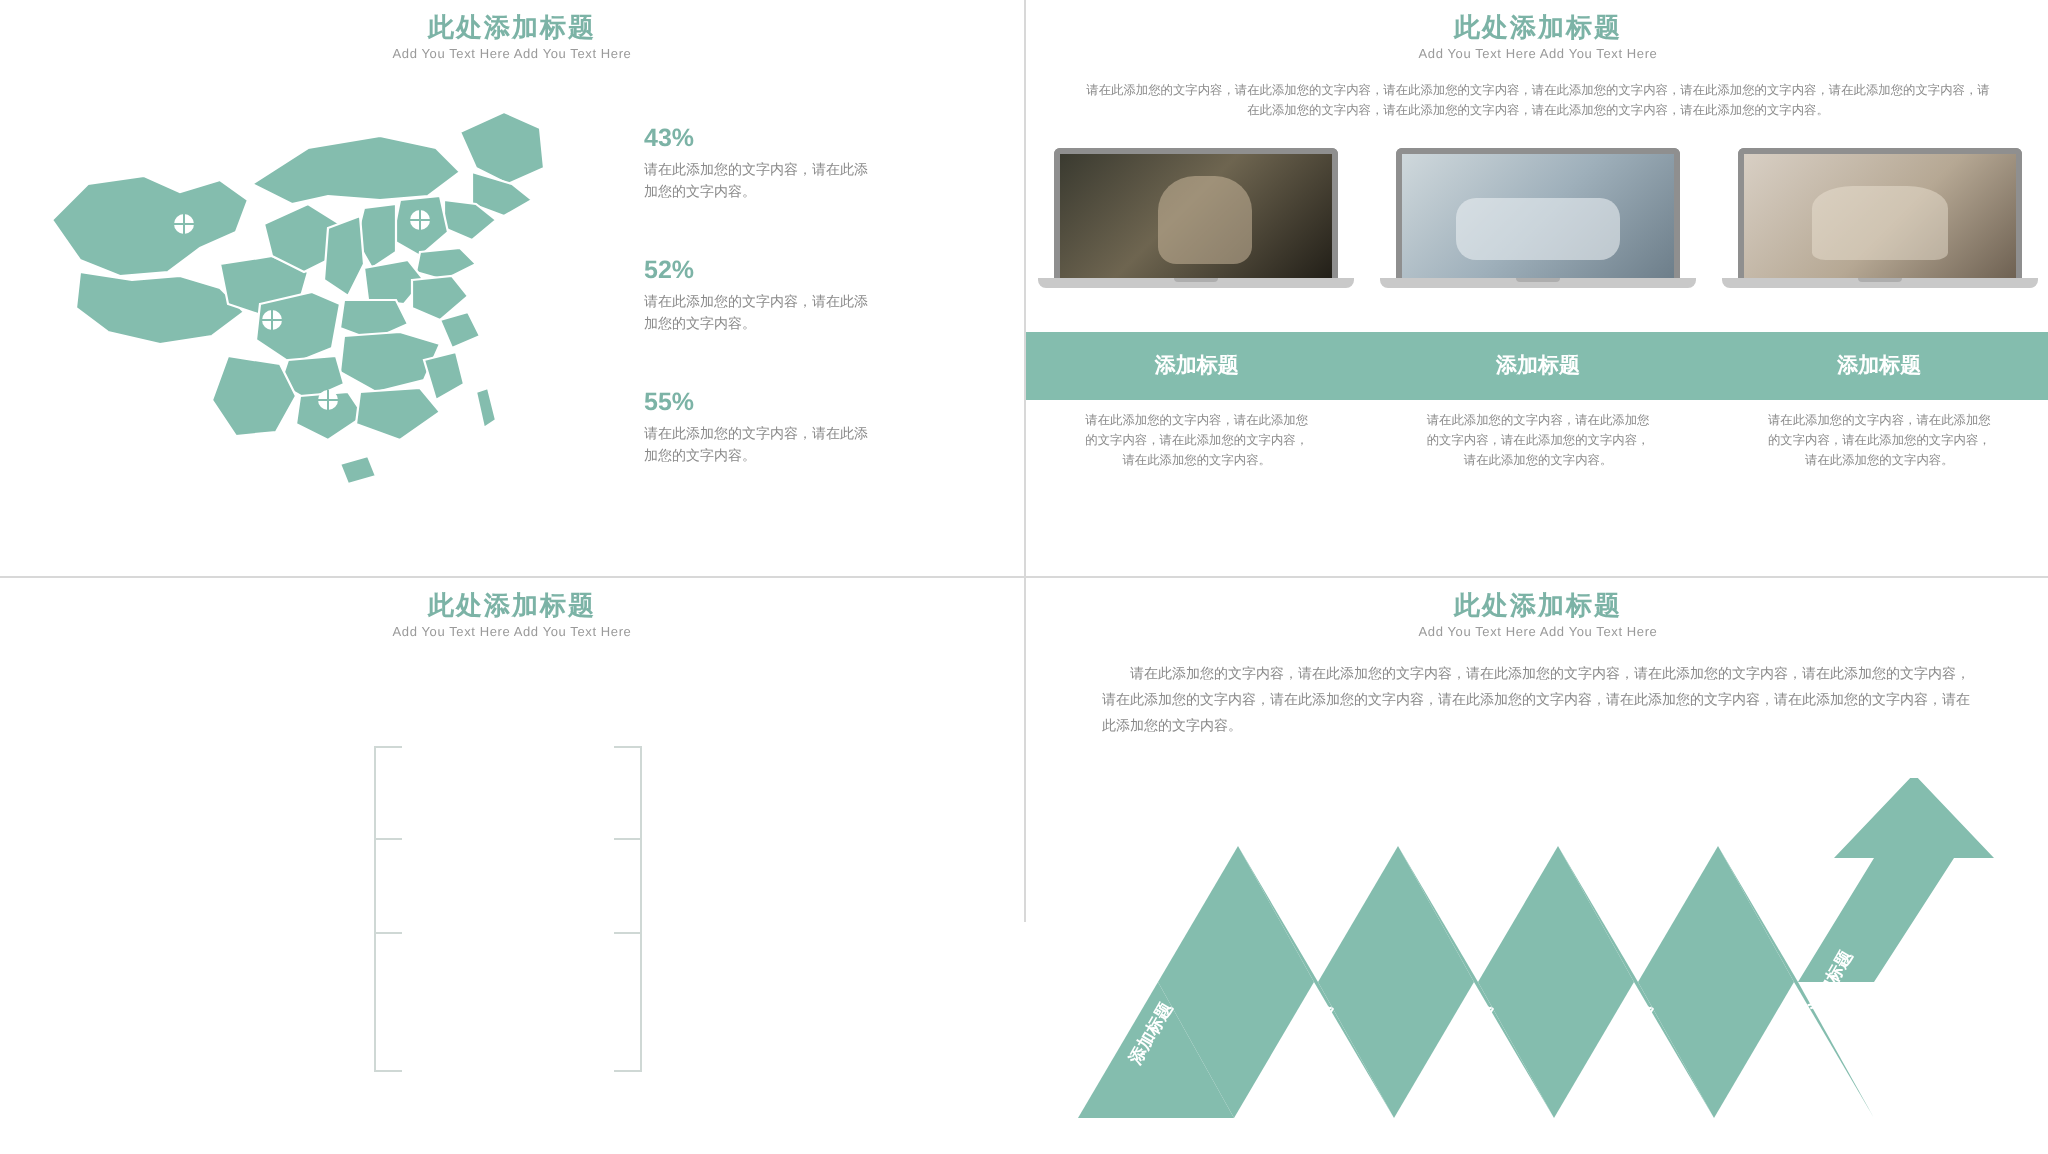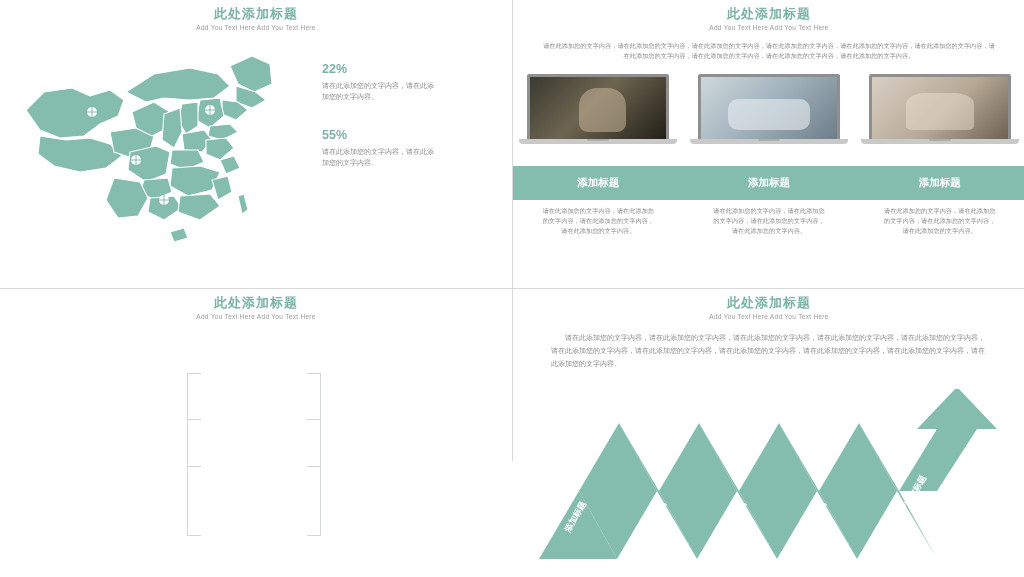--- a/index.html
+++ b/index.html
@@ -180,21 +180,25 @@
           <circle cx="150" cy="160" r="5"></circle>
             <path d="M145,160 h10 M150,155 v10" stroke="#84bdae" stroke-width="1"></path>
           <circle cx="196" cy="70" r="5"></circle>
             <path d="M191,70 h10 M196,65 v10" stroke="#84bdae" stroke-width="1"></path>
         </g>
       </svg>
     </div>
 
     <div class="stats">
       <div class="stat">
-        <div class="num">22%</div>
+        <div class="num">43%</div>
+        <div class="txt">请在此添加您的文字内容，请在此添加您的文字内容。</div>
+      </div>
+      <div class="stat">
+        <div class="num">52%</div>
         <div class="txt">请在此添加您的文字内容，请在此添加您的文字内容。</div>
       </div>
       <div class="stat">
         <div class="num">55%</div>
         <div class="txt">请在此添加您的文字内容，请在此添加您的文字内容。</div>
       </div>
     </div>
   </div>
 
   <div class="slide">

